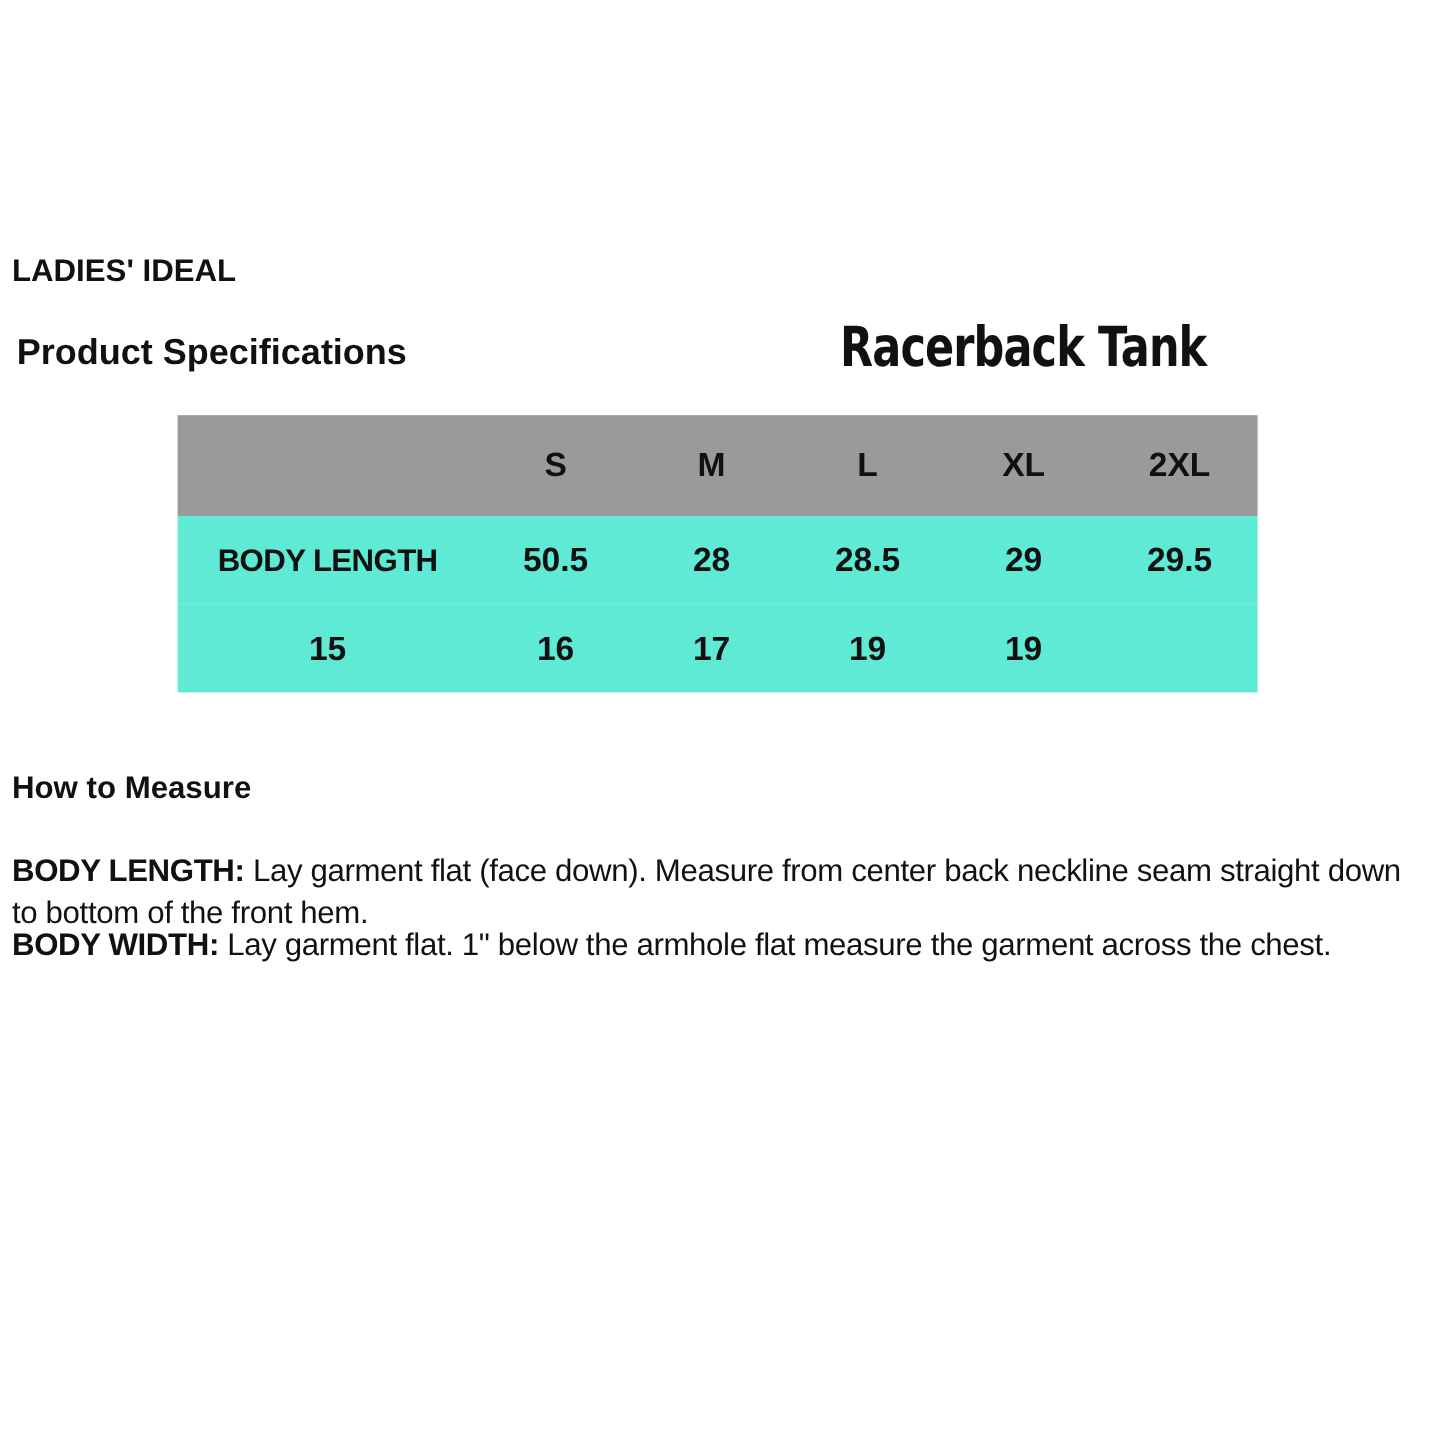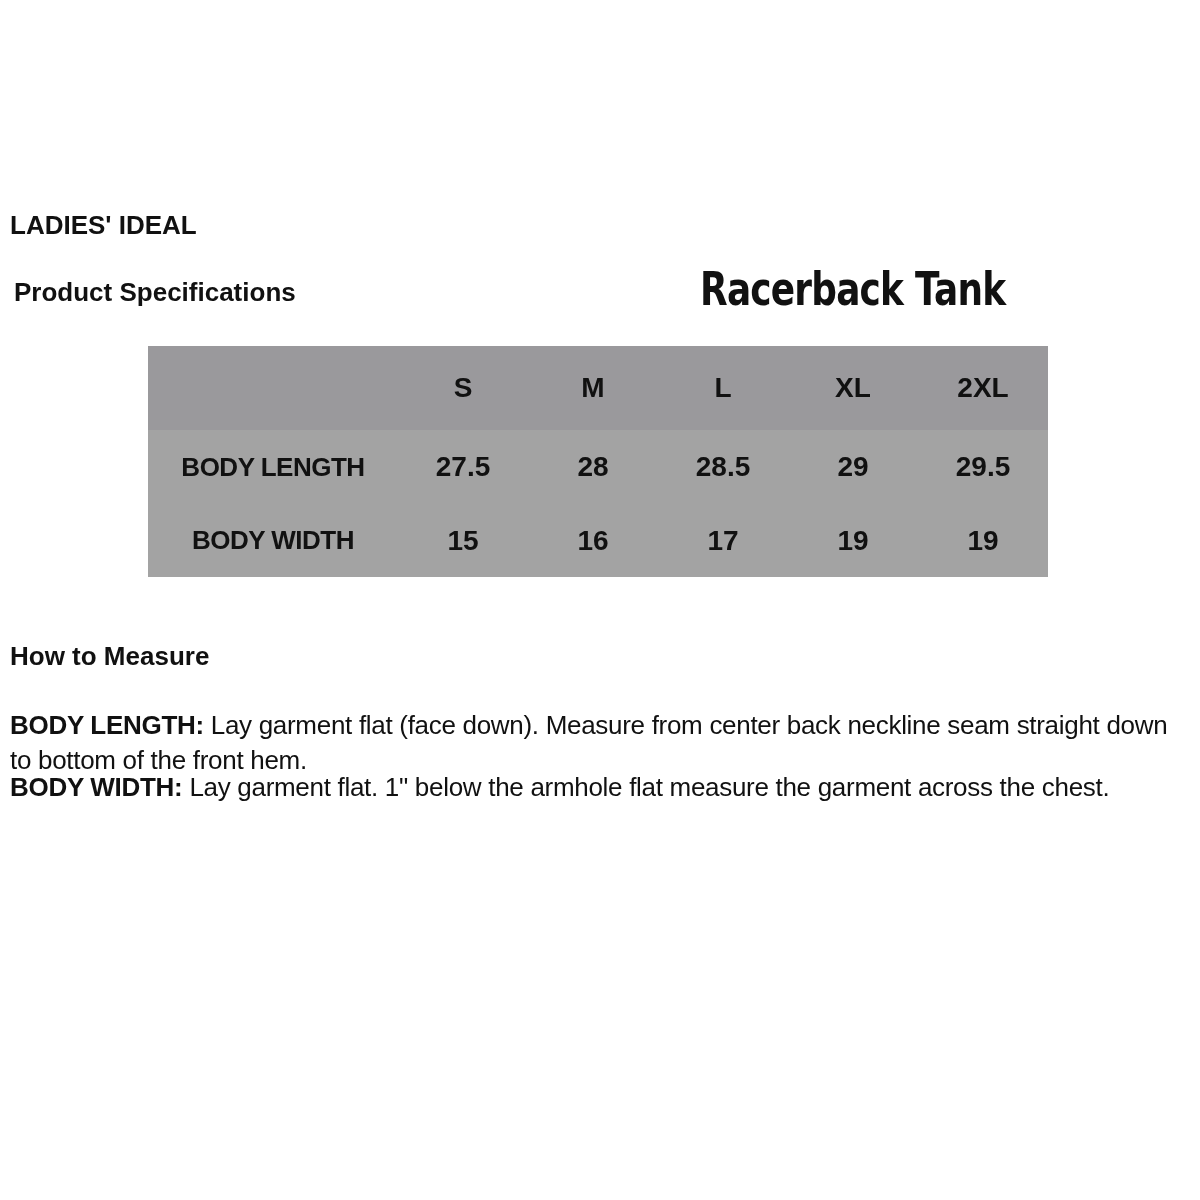--- a/index.html
+++ b/index.html
@@ -23,21 +23,21 @@
     font-size: 26px;
     font-weight: bold;
     letter-spacing: 0px;
     text-align: center;
   }
 
   .section-title {
     position: absolute;
     left: 14px;
     top: 277px;
-    font-size: 26px;
+    font-size: 30px;
     font-weight: bold;
   }
 
   .product-title {
     position: absolute;
     left: 148px;
     top: 262px;
     width: 900px;
     text-align: right;
     font-family: "DejaVu Sans", sans-serif;
@@ -62,21 +62,21 @@
     display: grid;
     grid-template-columns: 250px repeat(5, 130px);
     align-items: center;
   }
   .spec-row.header {
     height: 84px;
     background: #9a999c;
   }
   .spec-row.data {
     height: 74px;
-    background: #a3a3a3;
+    background: #5eead4;
   }
   .spec-row.data.last {
     height: 73px;
   }
   .cell {
     text-align: center;
     font-weight: bold;
     font-size: 28px;
     letter-spacing: 0px;
   }
@@ -123,29 +123,28 @@
     <div class="cell rowlabel"></div>
     <div class="cell">S</div>
     <div class="cell">M</div>
     <div class="cell">L</div>
     <div class="cell">XL</div>
     <div class="cell">2XL</div>
   </div>
 
   <div class="spec-row data">
     <div class="cell rowlabel">BODY LENGTH</div>
-    <div class="cell">27.5</div>
+    <div class="cell">50.5</div>
     <div class="cell">28</div>
     <div class="cell">28.5</div>
     <div class="cell">29</div>
     <div class="cell">29.5</div>
   </div>
 
   <div class="spec-row data last">
-    <div class="cell rowlabel">BODY WIDTH</div>
     <div class="cell">15</div>
     <div class="cell">16</div>
     <div class="cell">17</div>
     <div class="cell">19</div>
     <div class="cell">19</div>
   </div>
 </div>
 
 <div class="howto-heading">How to Measure</div>
 

